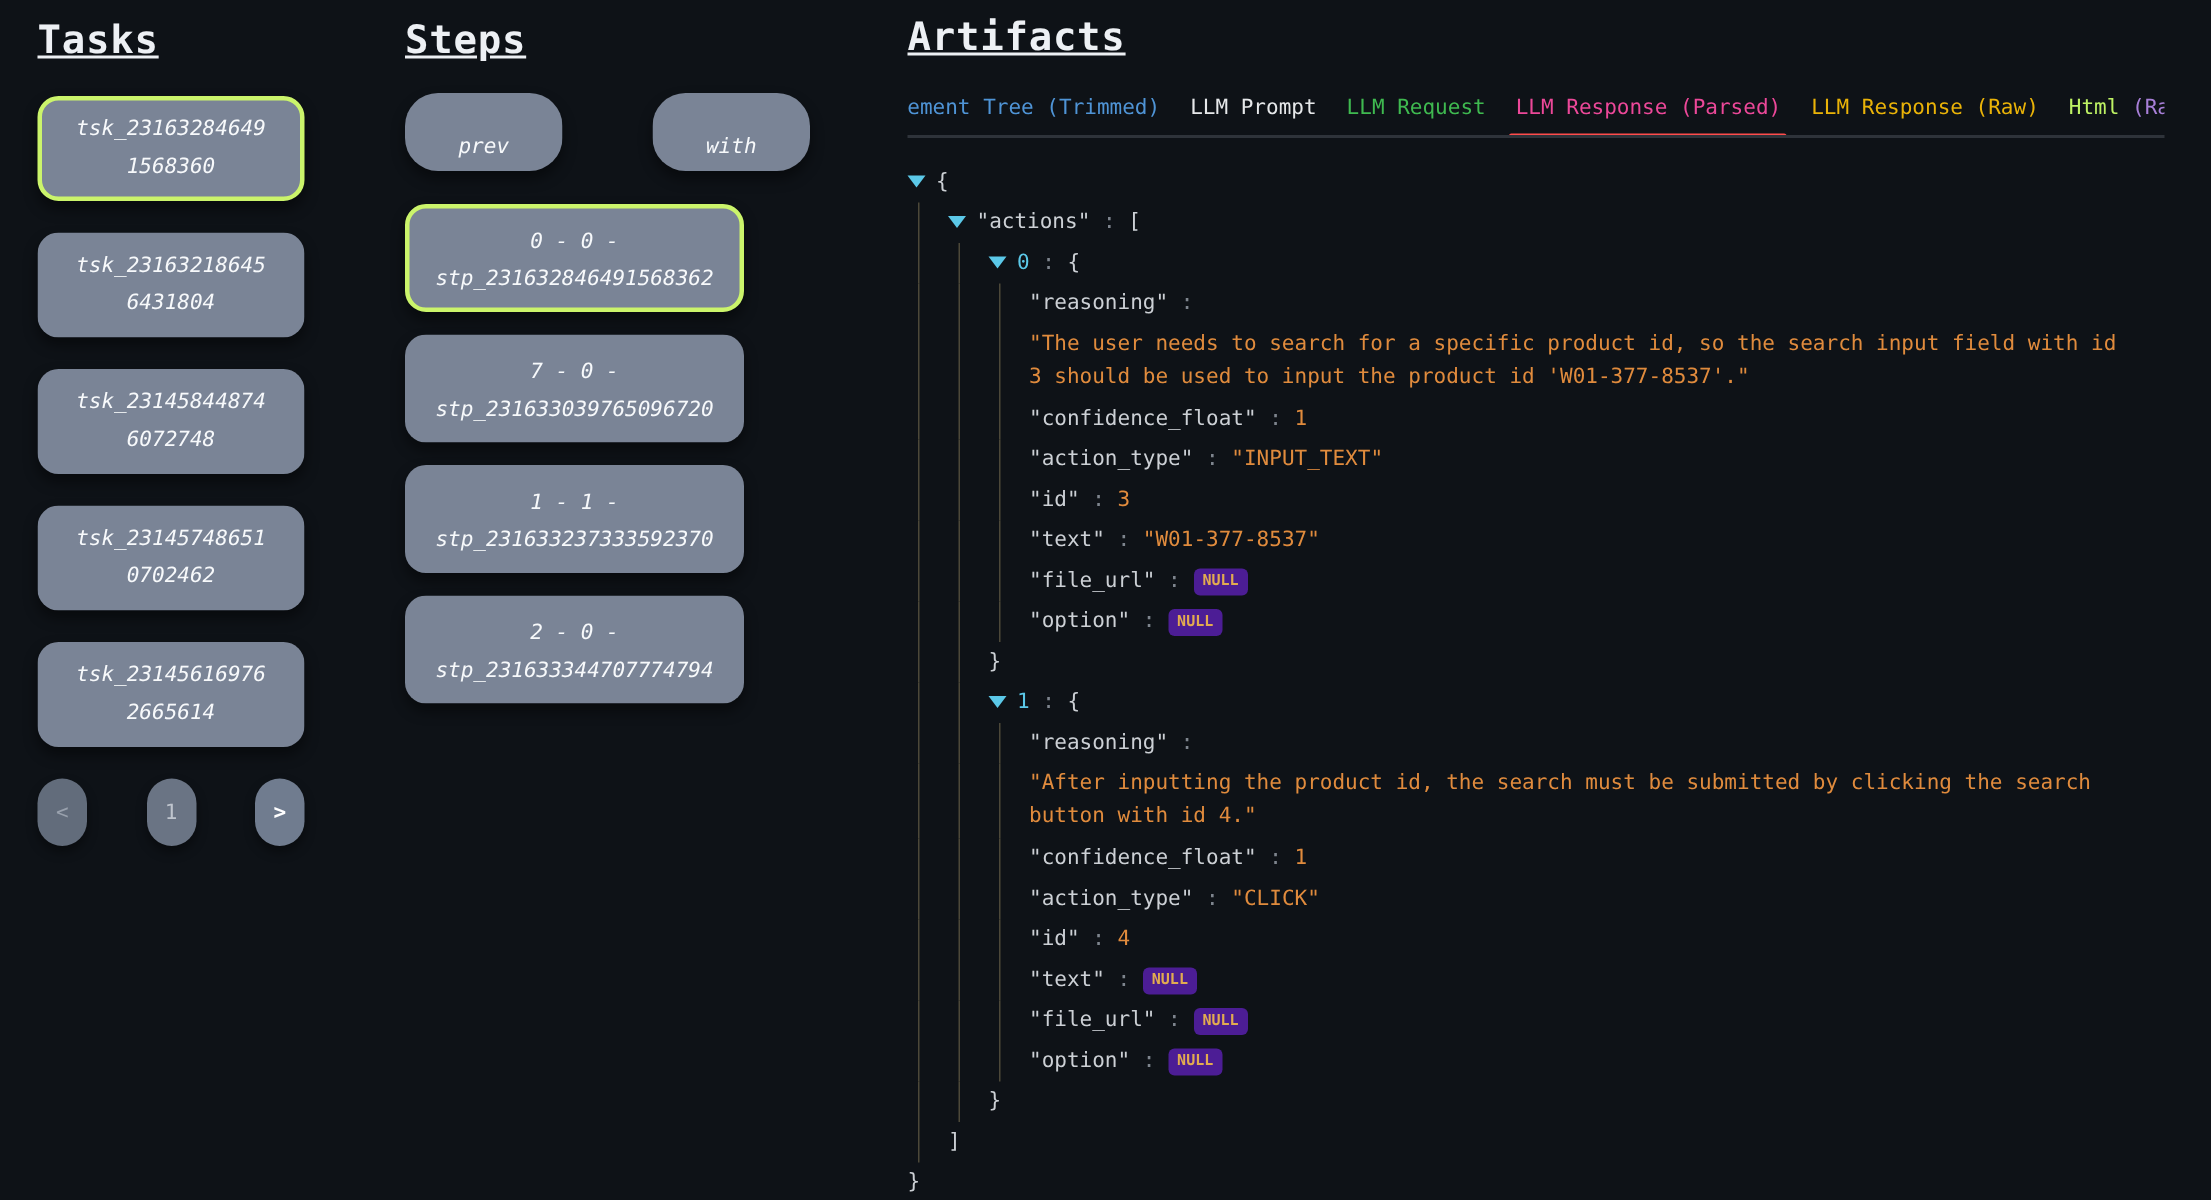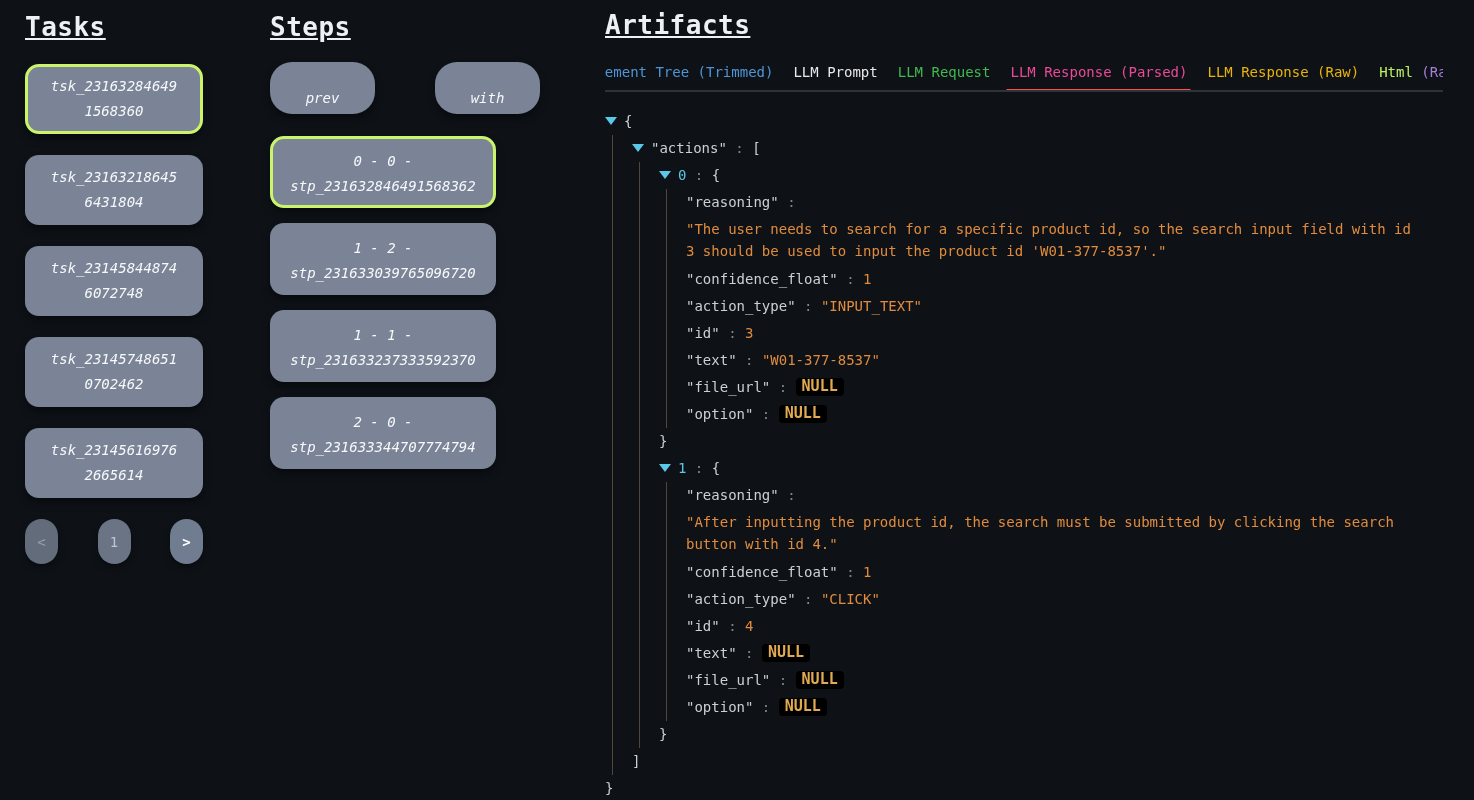--- a/index.html
+++ b/index.html
@@ -65,21 +65,21 @@
   }
   .content { white-space:pre-wrap; max-width:737px; }
   .tree-row.para .content { line-height:22px; padding:2px 0 4px; }
   .tk-key   { color:#ccd0d5; }
   .tk-colon { color:#7e858e; }
   .tk-punc  { color:#ccd0d5; }
   .tk-str   { color:#e08b3d; }
   .tk-num   { color:#e08b3d; }
   .tk-idx   { color:#5bc8e8; }
   .tk-null  {
-    background:#000000; color:#e2ab50; font-size:15px; font-weight:bold;
+    background:#4c1d95; color:#e2ab50; font-size:10px; font-weight:bold;
     padding:1px 6px 2px; border-radius:4px; display:inline-block;
     line-height:15px; vertical-align:1px;
   }
 </style>
 </head>
 <body>
 
 <div class="tasks-panel">
   <h2 class="panel-title">Tasks</h2>
   <div class="task-list">
@@ -110,21 +110,21 @@
   <h2 class="panel-title">Steps</h2>
   <div class="steps-nav">
     <div class="btn nav-btn">prev</div>
     <div class="btn nav-btn">with</div>
   </div>
   <div class="step-list">
       <div class="btn step-btn selected">
         <span>0 - 0 - stp_231632846491568362</span>
       </div>
       <div class="btn step-btn">
-        <span>1 - 2 - stp_231633039765096720</span>
+        <span>7 - 0 - stp_231633039765096720</span>
       </div>
       <div class="btn step-btn">
         <span>1 - 1 - stp_231633237333592370</span>
       </div>
       <div class="btn step-btn">
         <span>2 - 0 - stp_231633344707774794</span>
       </div>
     </div>
 </div>
 

